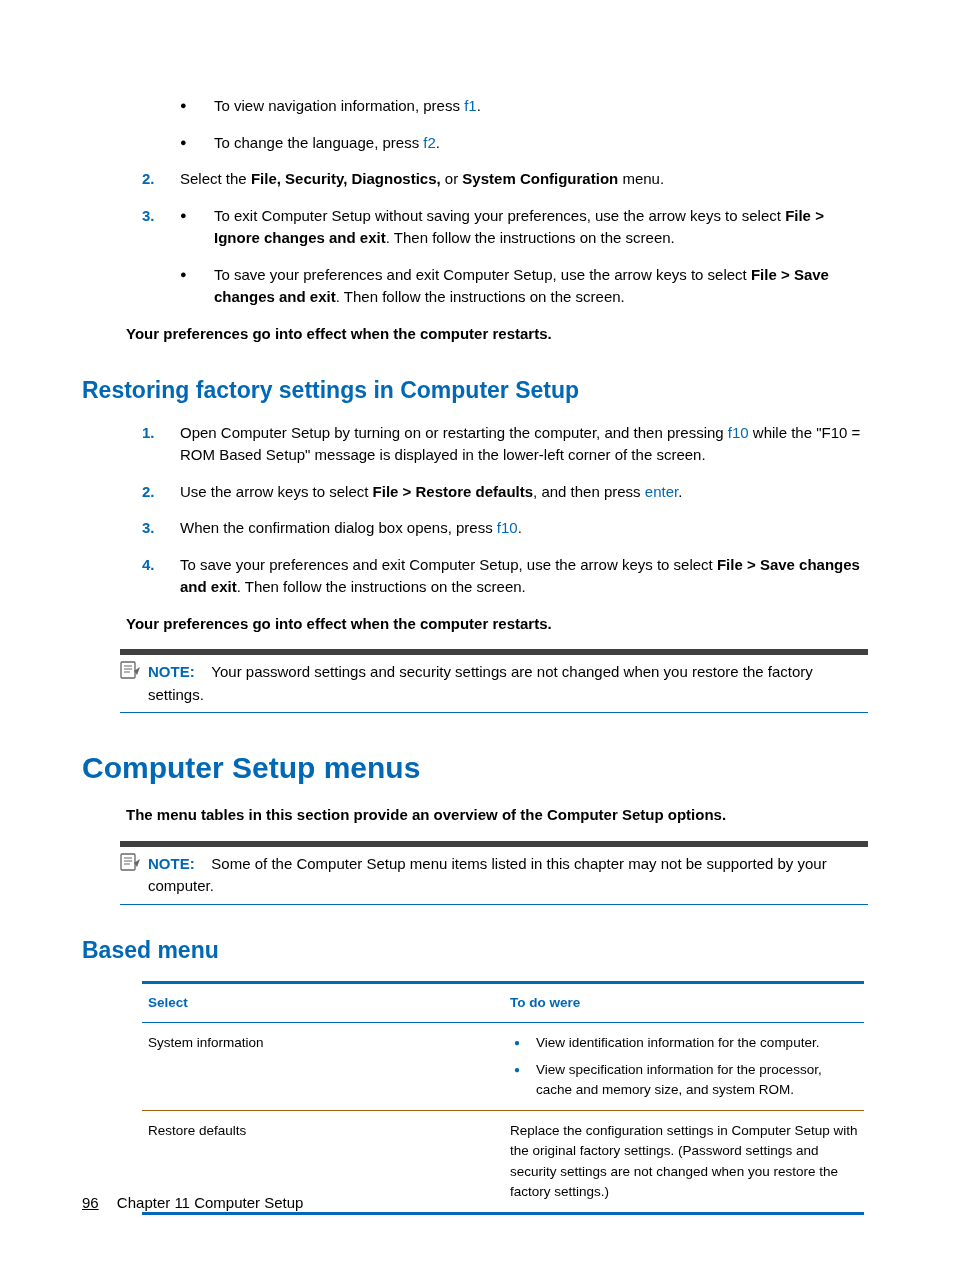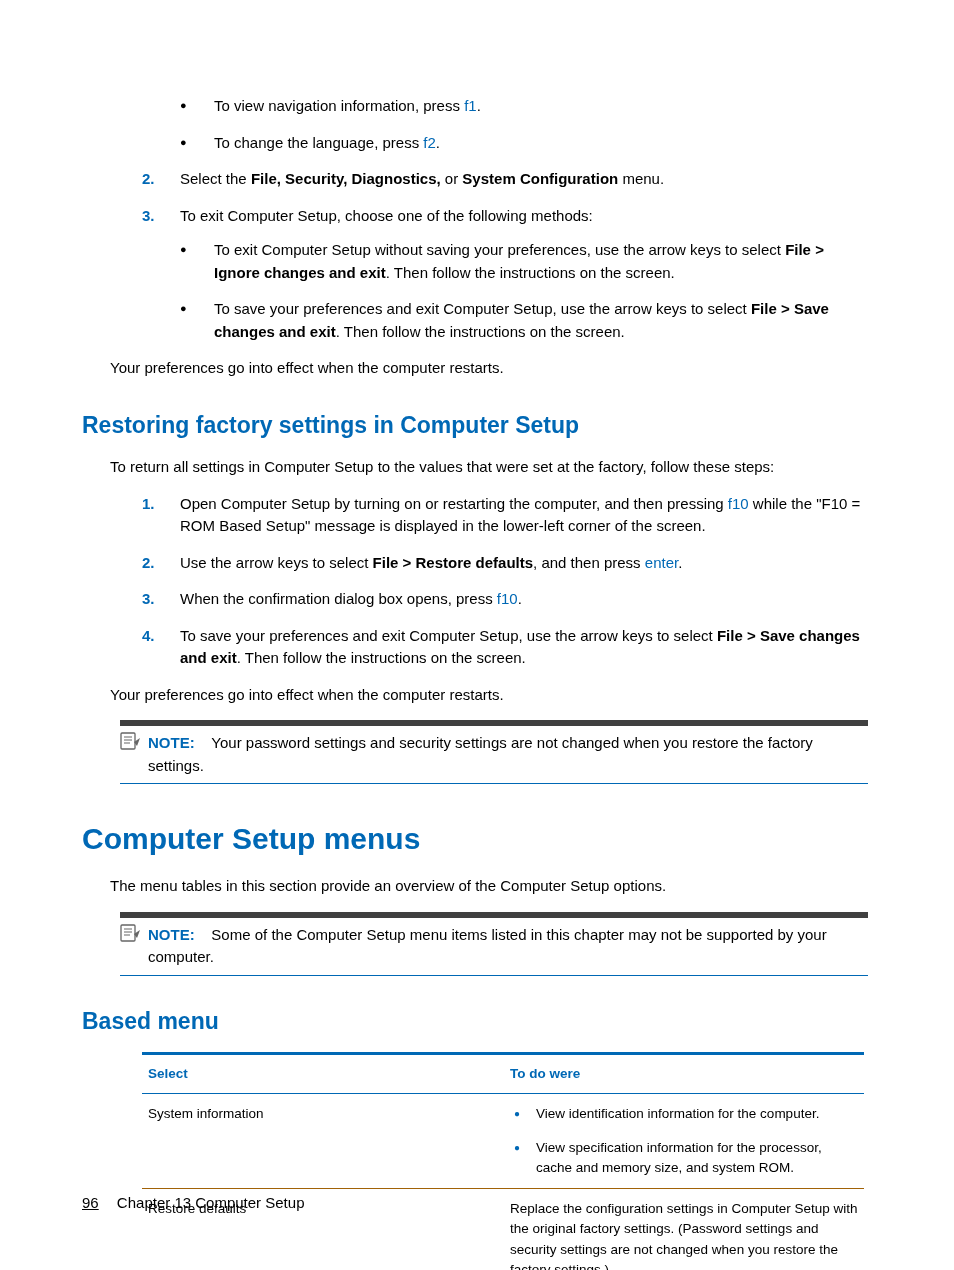--- a/index.html
+++ b/index.html
@@ -18,21 +18,21 @@
   ul.bulleted { list-style: none; padding-left: 38px; }
   ul.bulleted li { position: relative; margin-bottom: 14px; padding-left: 34px; }
   ul.bulleted li::before {
     content: "●"; position: absolute; left: 0; top: 2px; font-size: 11px;
   }
   ol.numbered { list-style: none; padding-left: 0; }
   ol.numbered > li { position: relative; margin-bottom: 14px; padding-left: 38px; }
   ol.numbered > li .num {
     position: absolute; left: 0; top: 0; color: #0068b5; font-weight: bold;
   }
-  .para { margin-left: 28px; margin-bottom: 14px; }
+  .para { margin-left: 44px; margin-bottom: 14px; font-weight: bold; }
   .key { color: #0068b5; }
   .bold { font-weight: bold; }
   h2.section {
     color: #0068b5; font-size: 23px; font-weight: bold;
     margin-top: 28px; margin-bottom: 14px;
   }
   h1.bigsection {
     color: #0068b5; font-size: 30px; font-weight: bold;
     margin-top: 32px; margin-bottom: 14px;
   }
@@ -57,21 +57,21 @@
     border-top: 3px solid #0068b5; border-bottom: 1px solid #0068b5;
     padding: 9px 6px;
   }
   table.menu tbody td {
     vertical-align: top; padding: 10px 6px;
     border-bottom: 1px solid #a16207;
   }
   table.menu tbody tr:last-child td { border-bottom: 3px solid #0068b5; }
   table.menu td:first-child { width: 362px; }
   ul.tbl-bullets { list-style: none; padding: 0; margin: 0; }
-  ul.tbl-bullets li { position: relative; padding-left: 26px; margin-bottom: 13px; }
+  ul.tbl-bullets li { position: relative; padding-left: 26px; margin-bottom: 6px; }
   ul.tbl-bullets li:last-child { margin-bottom: 0; }
   ul.tbl-bullets li::before {
     content: "●"; color: #0068b5; font-size: 10px;
     position: absolute; left: 4px; top: 2px;
   }
   .footer {
     position: absolute; bottom: 56px; left: 82px; font-size: 15px;
   }
   .page-no { margin-right: 14px; text-decoration: underline; }
   ol.numbered ul.bulleted { margin-top: 12px; padding-left: 0; }
@@ -92,37 +92,35 @@
     </ul>
   </div>
 
   <ol class="numbered" style="margin-left:60px;">
     <li>
       <span class="num">2.</span>
       <span>Select the </span><span class="bold">File, Security, Diagnostics,</span><span> or </span><span class="bold">System Configuration</span><span> menu.</span>
     </li>
     <li>
       <span class="num">3.</span>
-      <span>To exit Computer Setup, choose one of the following methods:</span>
       <ul class="bulleted">
         <li>
           <span>To exit Computer Setup without saving your preferences, use the arrow keys to select </span><span class="bold">File &gt; Ignore changes and exit</span><span>. Then follow the instructions on the screen.</span>
         </li>
         <li>
           <span>To save your preferences and exit Computer Setup, use the arrow keys to select </span><span class="bold">File &gt; Save changes and exit</span><span>. Then follow the instructions on the screen.</span>
         </li>
       </ul>
     </li>
   </ol>
 
   <p class="para">Your preferences go into effect when the computer restarts.</p>
 
   <h2 class="section">Restoring factory settings in Computer Setup</h2>
 
-  <p class="para">To return all settings in Computer Setup to the values that were set at the factory, follow these steps:</p>
 
   <ol class="numbered" style="margin-left:60px;">
     <li>
       <span class="num">1.</span>
       <span>Open Computer Setup by turning on or restarting the computer, and then pressing </span><span class="key">f10</span><span> while the "F10 = ROM Based Setup" message is displayed in the lower-left corner of the screen.</span>
     </li>
     <li>
       <span class="num">2.</span>
       <span>Use the arrow keys to select </span><span class="bold">File &gt; Restore defaults</span><span>, and then press </span><span class="key">enter</span><span>.</span>
     </li>
@@ -189,14 +187,14 @@
         <td>Restore defaults</td>
         <td>Replace the configuration settings in Computer Setup with the original factory settings. (Password settings and security settings are not changed when you restore the factory settings.)</td>
       </tr>
     </tbody>
   </table>
 
 </div>
 
 <div class="footer">
   <span class="page-no">96</span>
-  <span>Chapter 13   Computer Setup</span>
+  <span>Chapter 11   Computer Setup</span>
 </div>
 
 </body></html>

